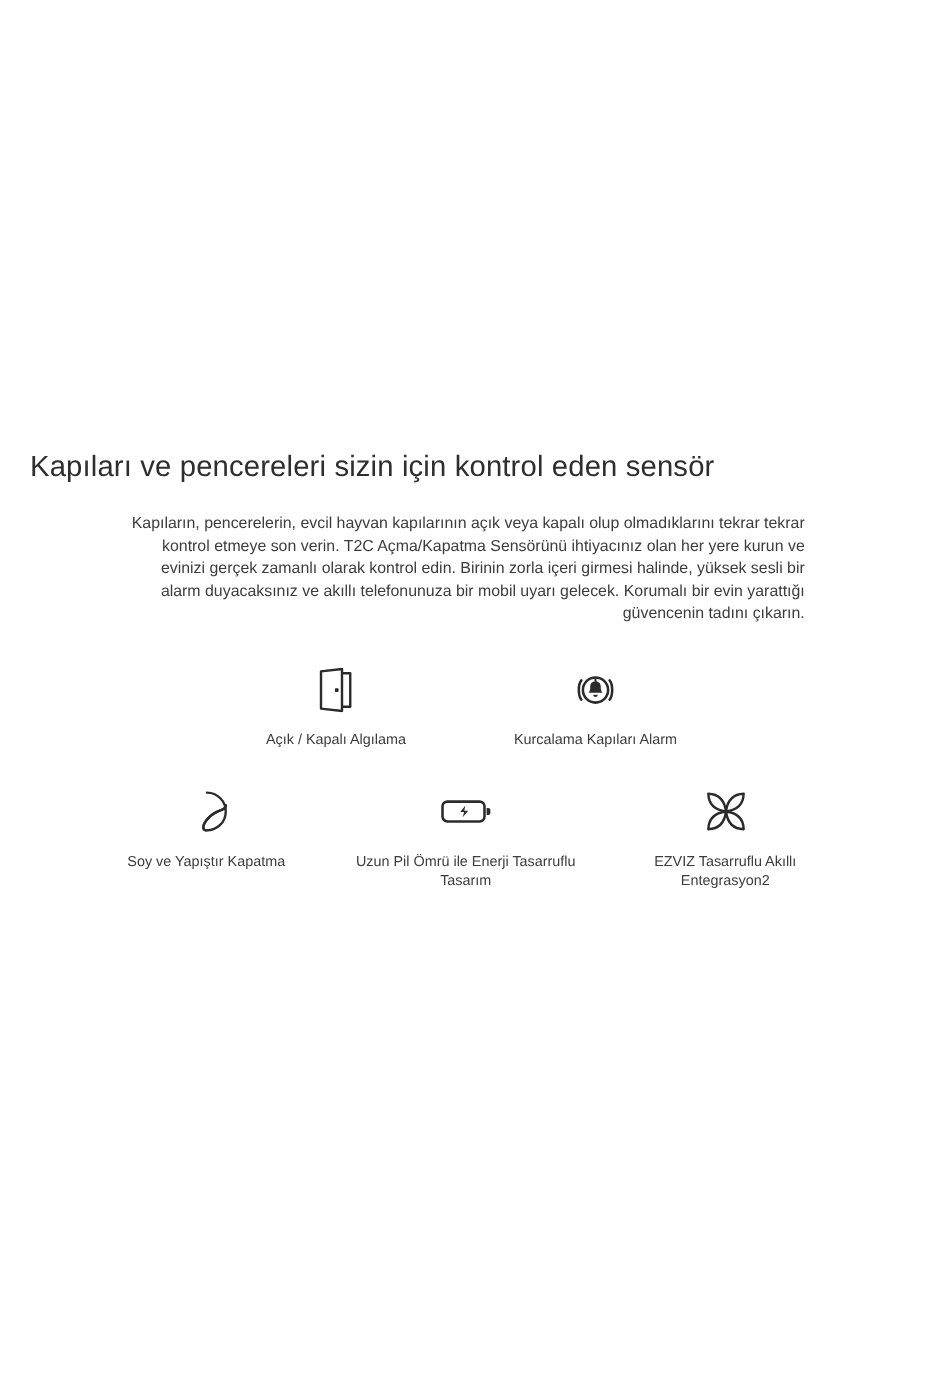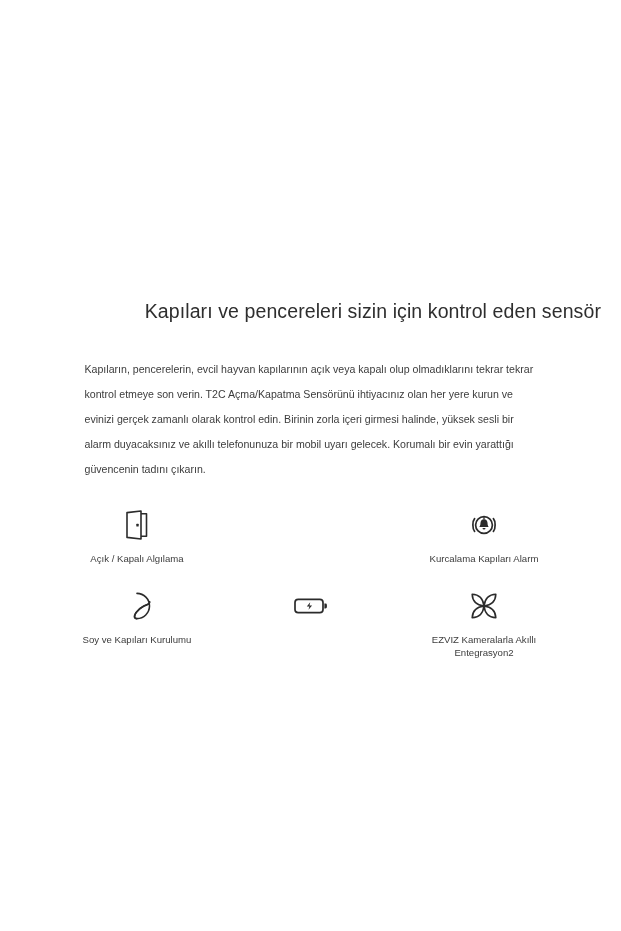--- a/index.html
+++ b/index.html
@@ -24,49 +24,49 @@
   }
 
   .content {
     position: absolute;
     top: 296px;
     left: 0;
     width: 621px;
   }
 
   .section-title {
-    text-align: right;
+    text-align: left;
     font-size: 19.5px;
     font-weight: 400;
     color: #2e2e2e;
     letter-spacing: 0.1px;
     margin: 0;
     padding: 0 20px;
     line-height: 30px;
     white-space: nowrap;
   }
 
   .section-desc {
-    margin: 31px auto 0 auto;
+    margin: 16px auto 0 auto;
     width: 452px;
-    text-align: left;
+    text-align: right;
     font-size: 10.6px;
-    line-height: 25px;
+    line-height: 15px;
     color: #3c3c3c;
   }
 
   .features {
     margin: 26px auto 0 auto;
     width: 520px;
   }
 
   .feature-row {
     display: flex;
     flex-direction: row;
-    justify-content: space-between;
+    justify-content: center;
     align-items: flex-start;
   }
 
   .feature-row + .feature-row {
     margin-top: 23px;
   }
 
   .feature-item {
     width: 173px;
     display: flex;
@@ -139,40 +139,41 @@
 
       <div class="feature-row">
 
         <div class="feature-item">
           <span class="feature-icon">
             <svg width="28" height="28" viewBox="0 0 28 28" fill="none">
               <path d="M14 1.4 a12.6 12.6 0 1 1 -0.2 25.2 c-3.2 -0.05 -2.4 -3.6 -0.6 -6.1 1.5 -2.1 4.6 -5 7.4 -6.3 2.9 -1.4 6.2 -1.6 6.0 -4.3" stroke="#2b2b2b" stroke-width="1.6" stroke-linecap="round" stroke-linejoin="round"></path>
               <path d="M26.6 10.0 c-0.15 2.6 -3.3 2.9 -6.1 4.2 -2.9 1.4 -6.0 4.2 -7.5 6.4 -1.8 2.6 -2.5 6.0 0.6 6.0" stroke="#2b2b2b" stroke-width="1.6" stroke-linecap="round" stroke-linejoin="round"></path>
             </svg>
           </span>
-          <span class="feature-label">Soy ve Kapıları Kurulumu</span>
+          <span class="feature-label">Soy ve Yapıştır Kapatma</span>
         </div>
 
         <div class="feature-item">
           <span class="feature-icon">
             <svg width="34" height="20" viewBox="0 0 34 20" fill="none">
               <rect x="1" y="3.4" width="28" height="13.2" rx="3.2" stroke="#2b2b2b" stroke-width="1.7"></rect>
               <path d="M30.4 7.6 h1.1 a1.4 1.4 0 0 1 1.4 1.4 v2 a1.4 1.4 0 0 1 -1.4 1.4 h-1.1 Z" fill="#2b2b2b"></path>
               <path d="M16.2 6.2 l-3.4 4.2 h2.6 l-0.9 3.4 3.6 -4.3 h-2.6 Z" fill="#2b2b2b"></path>
             </svg>
           </span>
+          <span class="feature-label">Uzun Pil Ömrü ile Enerji Tasarruflu Tasarım</span>
         </div>
 
         <div class="feature-item">
           <span class="feature-icon">
             <svg width="28" height="28" viewBox="0 0 28 28" fill="none">
               <path d="M2.2 2.2 C8.6 2.4 13.0 6.0 14 14 15.0 22.0 19.4 25.6 25.8 25.8 25.6 19.4 22.0 15.0 14 14 6.0 13.0 2.4 8.6 2.2 2.2 Z" stroke="#2b2b2b" stroke-width="1.6" stroke-linejoin="round"></path>
               <path d="M25.8 2.2 C25.6 8.6 22.0 13.0 14 14 6.0 15.0 2.4 19.4 2.2 25.8 8.6 25.6 13.0 22.0 14 14 15.0 6.0 19.4 2.4 25.8 2.2 Z" stroke="#2b2b2b" stroke-width="1.6" stroke-linejoin="round"></path>
             </svg>
           </span>
-          <span class="feature-label">EZVIZ Kameralarla Akıllı Entegrasyon2</span>
+          <span class="feature-label">EZVIZ Tasarruflu Akıllı Entegrasyon2</span>
         </div>
 
       </div>
 
     </div>
   </div>
 </div>
 
 </body></html>

